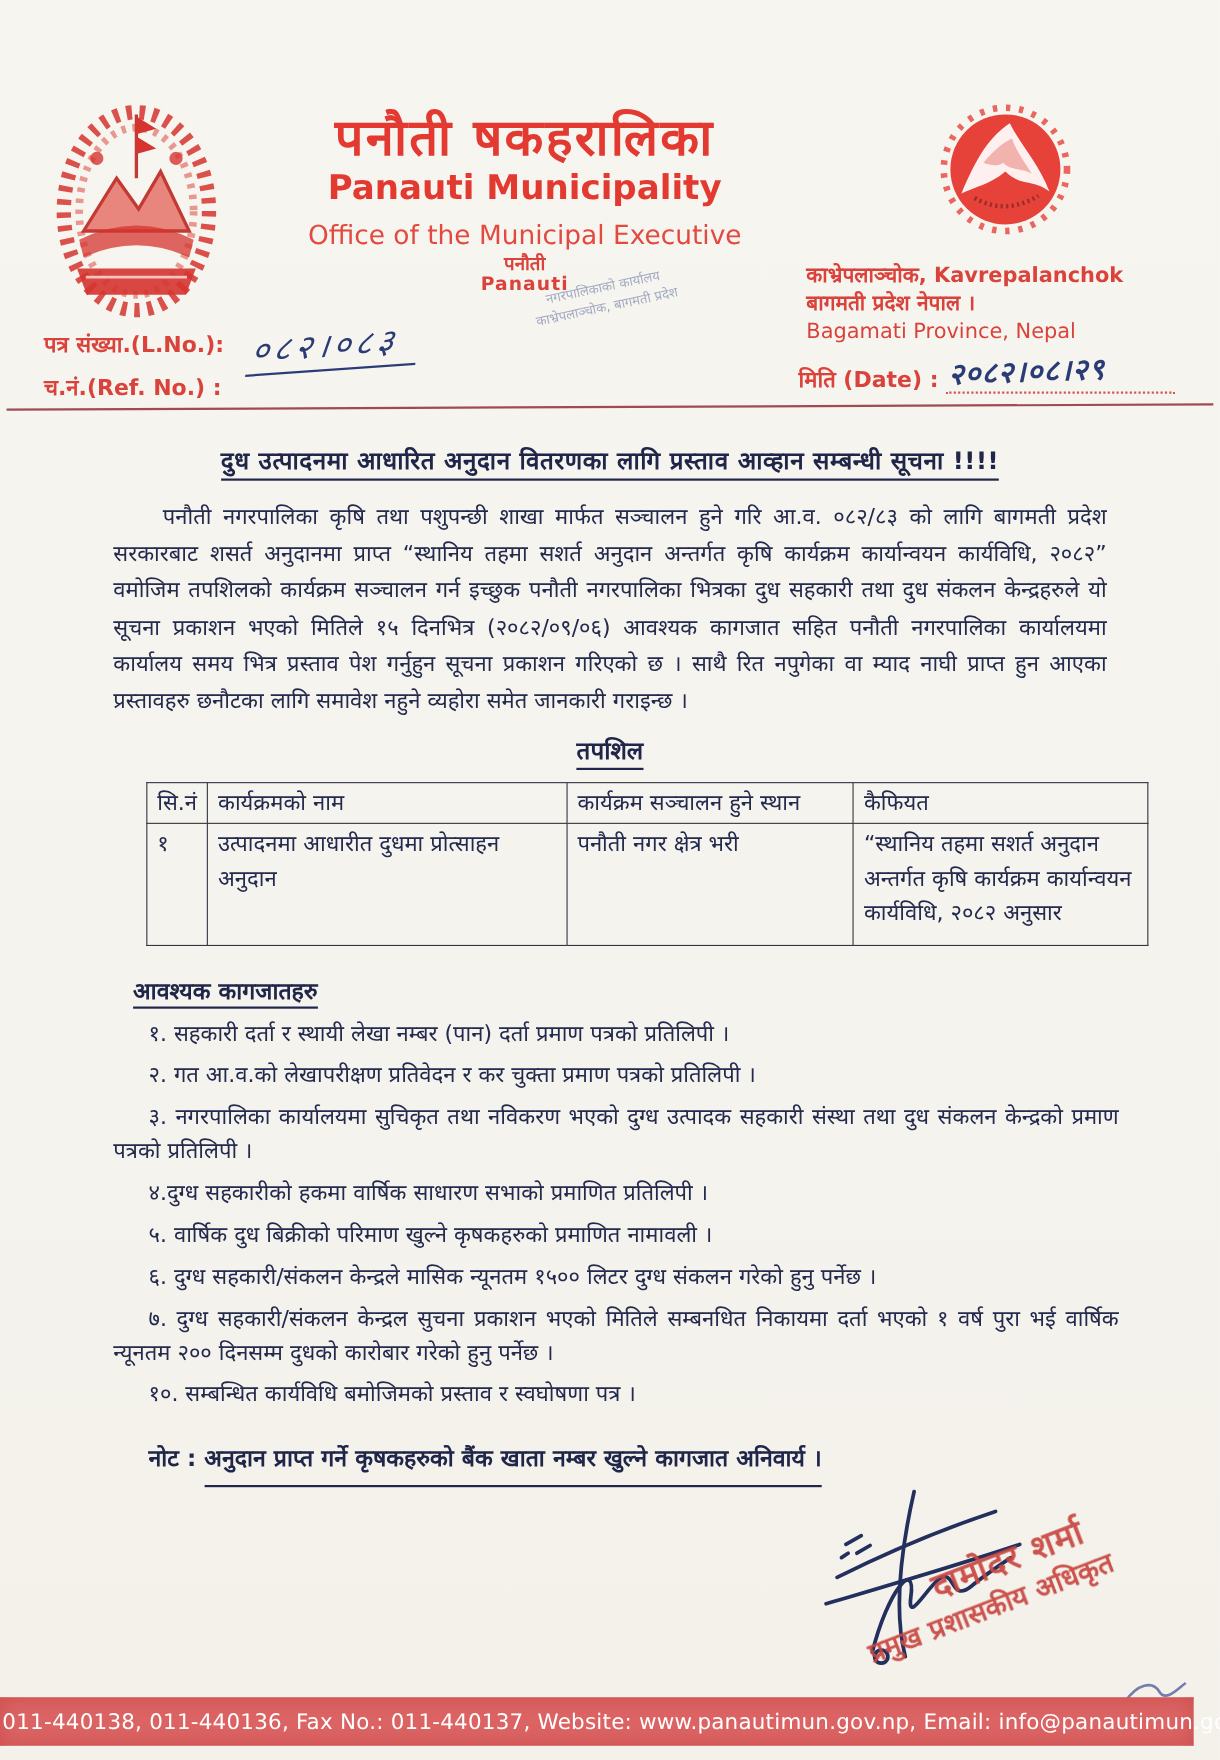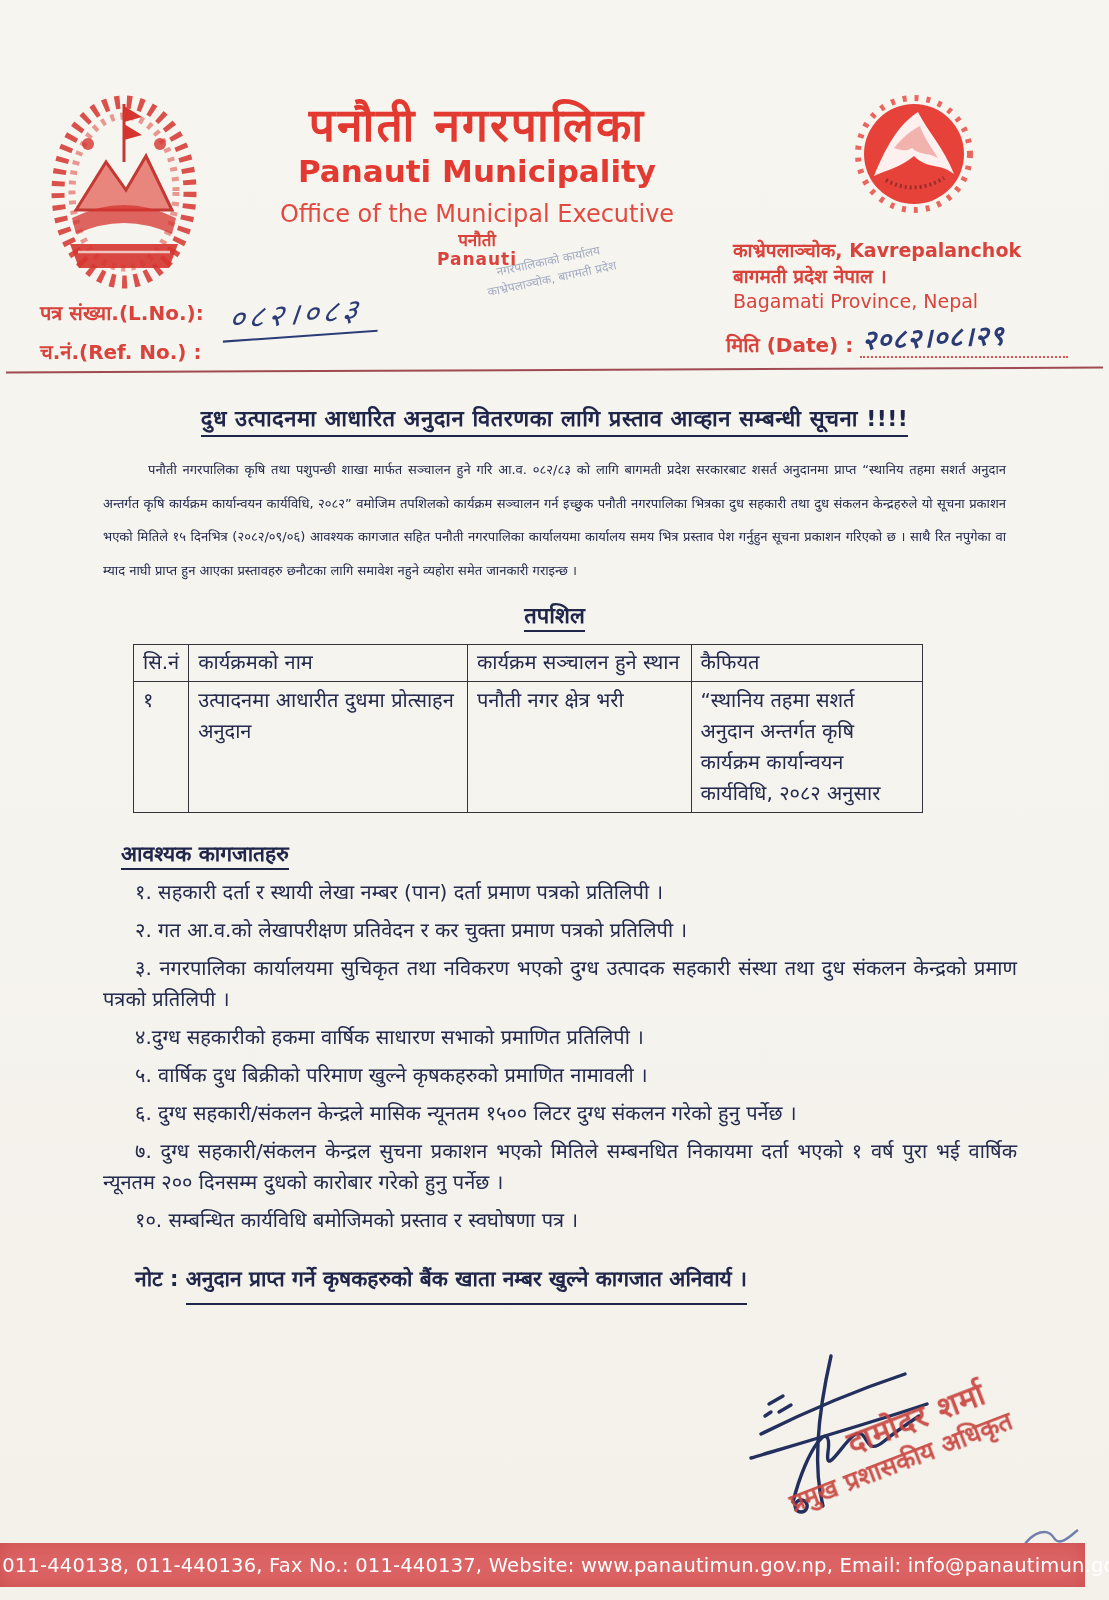--- a/index.html
+++ b/index.html
@@ -36,25 +36,25 @@
   .date-hand{position:absolute; left:2px; top:-8px; font-size:27px; font-weight:bold; font-style:italic;
     color:#2b3b76; transform:rotate(-2deg); letter-spacing:1px;}
   .rule{position:absolute; left:6px; top:369px; width:1097px; height:2px; background:#a04a52; transform:rotate(-0.25deg);}
   
   .content{position:absolute; left:0; top:394px; width:1109px;}
   .doc-title{text-align:center; margin-top:8px;}
   .doc-title span{
     display:inline-block; font-size:22px; font-weight:bold; color:#20264a;
     border-bottom:2px solid #20264a; padding-bottom:3px; letter-spacing:.5px;
   }
-  .body-para{margin:16px 103px 0 103px; font-size:13px; line-height:33.5px;
+  .body-para{margin:16px 103px 0 103px; font-size:20px; line-height:33.5px;
     text-align:justify; text-indent:45px; color:#232a4d;}
   .tapasil{text-align:center; margin-top:12px;}
   .tapasil span{font-size:22px; font-weight:bold; color:#20264a; border-bottom:2px solid #20264a; padding-bottom:2px;}
-  table.detail{border-collapse:collapse; margin:15px 0 0 133px; width:790px; font-size:20px; color:#232a4d;}
+  table.detail{border-collapse:collapse; margin:15px 0 0 133px; width:911px; font-size:20px; color:#232a4d;}
   table.detail th, table.detail td{border:1.6px solid #34343f; padding:3px 9px; text-align:left; vertical-align:top; font-weight:normal;}
   table.detail th{height:30px;}
   table.detail td{height:104px; line-height:31px;}
   td.c-sn, th.c-sn{text-align:left;}
   td.c-remark{text-align:justify;}
   .docs{margin:26px 92px 0 103px; font-size:20px;}
   .docs-heading{margin:0 0 10px 18px;}
   .docs-heading span{font-size:21px; font-weight:bold; color:#20264a; border-bottom:2px solid #20264a; padding-bottom:2px;}
   .docs p{margin:0 0 7px 0; line-height:31px; text-indent:32px; text-align:justify; color:#232a4d;}
   .note-line{margin:28px 95px 0 135px; font-size:21px; font-weight:bold; color:#20264a;}
@@ -89,21 +89,21 @@
     <path d="M76 14 l18 11 -18 5 z M76 32 l18 11 -18 5 z" fill="#d5342f"></path>
     <circle cx="40" cy="52" r="6" fill="#d5342f" opacity=".8"></circle>
     <circle cx="112" cy="52" r="6" fill="#d5342f" opacity=".8"></circle>
     <path d="M28 118 L58 70 L78 98 L98 64 L124 118 Z" fill="#e8857d" stroke="#c23a33" stroke-width="3"></path>
     <path d="M24 126 Q76 100 128 126 L124 142 Q76 120 28 142 Z" fill="#d5342f" opacity=".75"></path>
     <path d="M22 152 h108 l-9 24 h-90 z" fill="#d5342f" opacity=".9"></path>
     <path d="M30 160 h92" stroke="#f6e2df" stroke-width="2.5" opacity=".8"></path>
   </svg>
 
   <div class="hdr-center">
-    <div class="np-title">पनौती नगरपालिका</div>
+    <div class="np-title">पनौती षकहरालिका</div>
     <div class="en-title">Panauti Municipality</div>
     <div class="en-office">Office of the Municipal Executive</div>
     <div class="place-np">पनौती</div>
     <div class="place-en">Panauti</div>
   </div>
 
   <div class="center-stamp">
     <div>नगरपालिकाको कार्यालय</div>
     <div>काभ्रेपलाञ्चोक, बागमती प्रदेश</div>
   </div>

